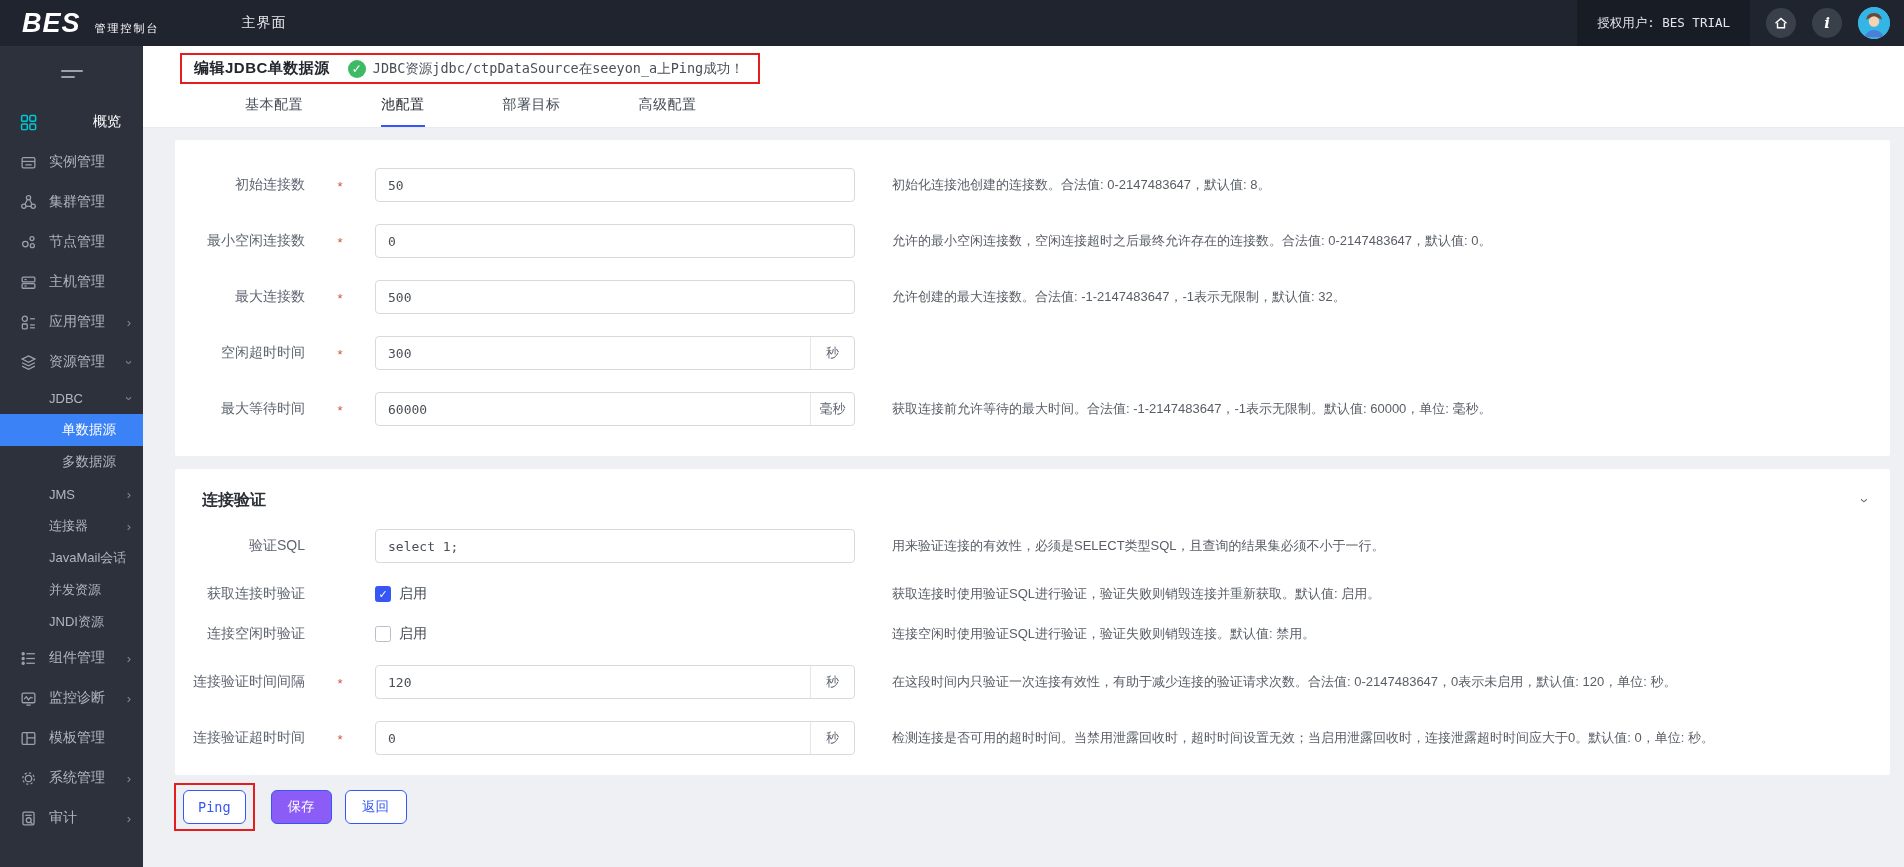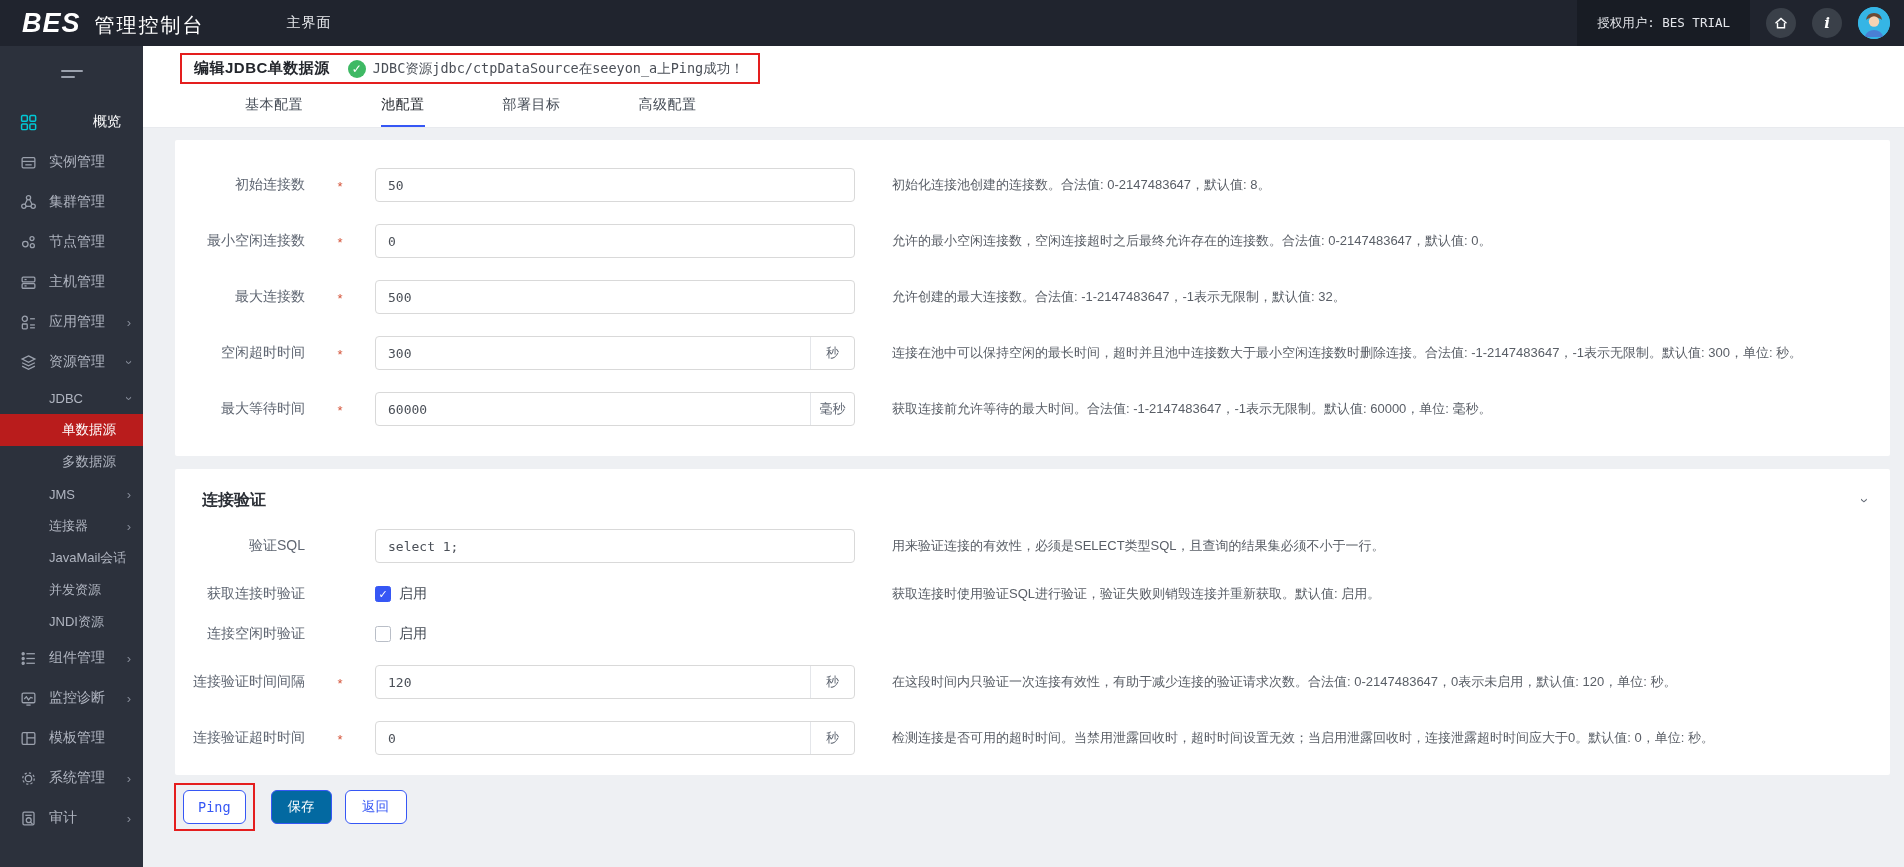--- a/index.html
+++ b/index.html
@@ -4,21 +4,21 @@
 <style>
   * { margin:0; padding:0; box-sizing:border-box; }
   html,body { width:1904px; height:867px; overflow:hidden; font-family:"Liberation Sans",sans-serif; }
   .mono { font-family:"DejaVu Sans Mono",monospace; }
   .app { width:1904px; height:867px; display:flex; flex-direction:column; background:#eef0f3; }
 
   
   .topbar { height:46px; flex:0 0 46px; background:#20242e; display:flex; align-items:center; position:relative; z-index:5; }
   .logo-wrap { display:flex; align-items:baseline; padding-left:22px; }
   .logo { color:#fff; font-size:27px; font-weight:900; font-style:italic; letter-spacing:1px; }
-  .product { color:#fff; font-size:20px; margin-left:14px; letter-spacing:2px; }
+  .product { color:#fff; font-size:11px; margin-left:14px; letter-spacing:2px; }
   .main-nav { color:#e8eaee; font-size:14px; margin-left:82px; cursor:pointer; letter-spacing:1px; }
   .topbar-right { margin-left:auto; display:flex; align-items:center; height:100%; }
   .licensed { background:#181c24; height:100%; display:flex; align-items:center; padding:0 20px; color:#e3e5ea; font-size:12.5px; font-family:"DejaVu Sans Mono",monospace; }
   .circle-icon { width:30px; height:30px; border-radius:50%; background:#3a4049; margin-left:16px; display:flex; align-items:center; justify-content:center; cursor:pointer; }
   .circle-icon svg { display:block; }
   .info-glyph { color:#fff; font-family:"DejaVu Serif",serif; font-size:15px; font-weight:bold; font-style:italic; }
   .avatar { width:32px; height:32px; border-radius:50%; margin:0 14px 0 16px; overflow:hidden; background:#35b5e5; display:flex; align-items:flex-end; justify-content:center; cursor:pointer; }
 
   
   .body-row { flex:1; display:flex; min-height:0; }
@@ -26,21 +26,21 @@
   
   .sidebar { width:143px; flex:0 0 143px; background:#2c313c; color:#b0b5c0; position:relative; }
   .collapse-area { height:56px; display:flex; align-items:center; justify-content:center; }
   .collapse-btn { width:22px; cursor:pointer; }
   .collapse-btn .bar { display:block; height:2px; background:#9ba1ad; border-radius:1px; margin:4px 0; }
   .collapse-btn .bar.short { width:14px; }
   .nav-item { display:flex; align-items:center; position:relative; cursor:pointer; font-size:14px; color:#b0b5c0; }
   .nav-item.lvl1 { height:40px; padding-left:20px; }
   .nav-item.lvl2 { height:32px; padding-left:49px; font-size:13px; }
   .nav-item.lvl3 { height:32px; padding-left:62px; font-size:13.5px; }
-  .nav-item.selected { background:#b91c1c; color:#ffffff; }
+  .nav-item.selected { background:#3b82f6; color:#ffffff; }
   .nav-item.active { color:#ffffff;gap:44px; }
   .nav-icon { width:17px; height:17px; margin-right:12px; flex:0 0 17px; }
   .nav-icon svg { display:block; }
   .nav-label { white-space:nowrap; }
   .chev { position:absolute; right:12px; color:#848a97; font-size:13px; line-height:1; }
   .chev.down { transform:rotate(90deg); }
 
   
   .main { flex:1; display:flex; flex-direction:column; background:#eef0f3; min-width:0; }
   .page-header { background:#fff; border-bottom:1px solid #e8eaee; padding:7px 0 0 0; }
@@ -71,21 +71,21 @@
   .cb-zone { width:480px; flex:0 0 480px; display:flex; align-items:center; }
   .checkbox { width:16px; height:16px; border:1px solid #b9bec7; border-radius:2.5px; background:#fff; display:flex; align-items:center; justify-content:center; cursor:pointer; }
   .checkbox.checked { background:#3657f5; border-color:#3657f5; }
   .checkbox .mark { color:#fff; font-size:11px; line-height:1; }
   .cb-label { margin-left:8px; font-size:14px; color:#434a54; }
 
   .actions { display:flex; align-items:center; margin:8px 0 0 40px; }
   .annotation-ping { border:2.5px solid #e41e1e; padding:5px 7px; margin-left:-9px; }
   .btn { height:34px; border-radius:6px; font-size:13.5px; cursor:pointer; display:inline-flex; align-items:center; justify-content:center; }
   .btn-ghost { background:#fff; border:1px solid #3657f5; color:#3657f5; min-width:62px; padding:0 14px; }
-  .btn-primary { background:#0369a1; border:1px solid #3657f5; color:#fff; min-width:60px; padding:0 16px; }
+  .btn-primary { background:#8b5cf6; border:1px solid #3657f5; color:#fff; min-width:60px; padding:0 16px; }
   .gap { width:16px; }
 </style>
 </head>
 <body>
 
 <div class="app">
 
   <div class="topbar">
     <div class="logo-wrap">
       <span class="logo">BES</span>
@@ -356,21 +356,20 @@
             </span>
             <span class="help">允许创建的最大连接数。合法值: -1-2147483647，-1表示无限制，默认值: 32。</span>
           </div>
           <div class="form-row">
             <span class="row-label">空闲超时时间</span>
             <span class="req">*</span>
             <span class="input-wrap">
               <input type="text" value="300" style="">
               <span class="unit-addon">秒</span>
             </span>
-            <span class="help">连接在池中可以保持空闲的最长时间，超时并且池中连接数大于最小空闲连接数时删除连接。合法值: -1-2147483647，-1表示无限制。默认值: 300，单位: 秒。</span>
           </div>
           <div class="form-row">
             <span class="row-label">最大等待时间</span>
             <span class="req">*</span>
             <span class="input-wrap">
               <input type="text" value="60000" style="">
               <span class="unit-addon">毫秒</span>
             </span>
             <span class="help">获取连接前允许等待的最大时间。合法值: -1-2147483647，-1表示无限制。默认值: 60000，单位: 毫秒。</span>
           </div>
@@ -401,20 +400,21 @@
               </span>
               <span class="help">获取连接时使用验证SQL进行验证，验证失败则销毁连接并重新获取。默认值: 启用。</span>
             </div>
             <div class="form-row">
               <span class="row-label">连接空闲时验证</span>
               <span class="req"></span>
               <span class="cb-zone">
                 <span class="checkbox"></span>
                 <span class="cb-label">启用</span>
               </span>
+              <span class="help">连接空闲时使用验证SQL进行验证，验证失败则销毁连接。默认值: 禁用。</span>
             </div>
             <div class="form-row">
               <span class="row-label">连接验证时间间隔</span>
               <span class="req">*</span>
               <span class="input-wrap">
                 <input type="text" value="120" style="">
                 <span class="unit-addon">秒</span>
               </span>
               <span class="help">在这段时间内只验证一次连接有效性，有助于减少连接的验证请求次数。合法值: 0-2147483647，0表示未启用，默认值: 120，单位: 秒。</span>
             </div>

